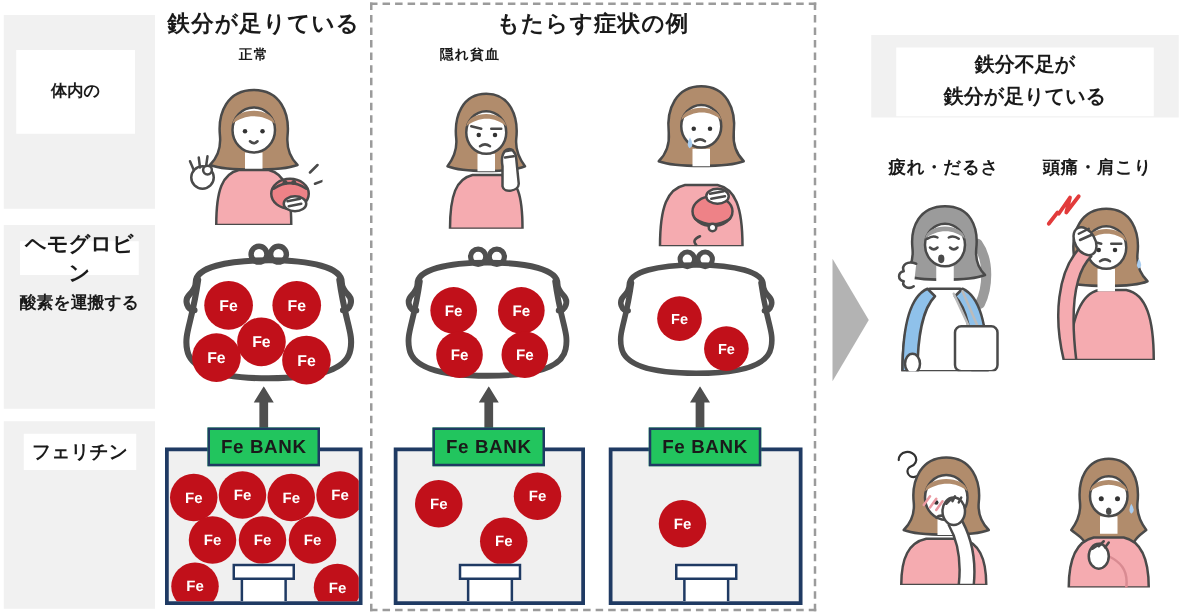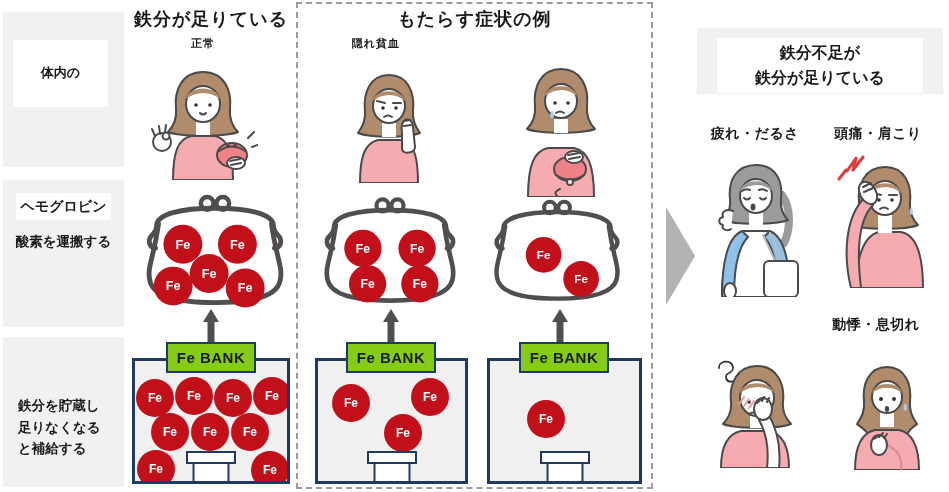--- a/index.html
+++ b/index.html
@@ -13,21 +13,21 @@
   .abs{position:absolute;box-sizing:border-box;}
   .grey-box{background:var(--panel-grey);}
   .center{display:flex;align-items:center;justify-content:center;text-align:center;}
   .col-center{display:flex;flex-direction:column;align-items:center;justify-content:center;text-align:center;}
   .hdr{font-weight:bold;font-size:18px;text-align:center;letter-spacing:1px;}
   .sub{font-weight:bold;font-size:11px;text-align:center;letter-spacing:1px;}
   .side-title{background:#fff;font-weight:bold;}
   .side-desc{font-weight:600;font-size:13.5px;}
   .photo{background:#fff;}
   .photo svg{width:100%;height:100%;display:block;}
-  .bank-label{background:#84cc16;border:2.5px solid var(--bank-navy);font-weight:bold;font-size:15px;
+  .bank-label{background:#22c55e;border:2.5px solid var(--bank-navy);font-weight:bold;font-size:15px;
               letter-spacing:.5px;z-index:3;}
   .bank-tank{background:var(--bank-fill);border:3px solid var(--bank-navy);overflow:hidden;z-index:1;}
   .fe-coin{position:absolute;width:38px;height:38px;border-radius:50%;background:var(--fe-red);
            color:#fff;font-weight:bold;font-size:12px;display:flex;align-items:center;justify-content:center;}
   .fe-coin-text{fill:#fff;font-weight:bold;font-size:13px;font-family:"Liberation Sans",sans-serif;}
   .pedestal-top{position:absolute;left:50%;transform:translateX(-50%);bottom:17px;width:50px;height:13px;
                 background:#fff;border:2.5px solid var(--bank-navy);box-sizing:border-box;z-index:2;}
   .pedestal-col{position:absolute;left:50%;transform:translateX(-50%);bottom:-3px;width:37px;height:22px;
                 background:#fff;border:2.5px solid var(--bank-navy);box-sizing:border-box;}
   .dashed-box{border:2px dashed var(--dash-grey);}
@@ -41,30 +41,26 @@
 
 <div class="stage">
 
   <div class="abs grey-box" style="left:3px;top:12px;width:121px;height:155px;">
     <div class="abs side-title col-center" style="left:10px;top:28px;width:95px;height:67px;font-size:13px;line-height:1.7;">
       <div>体内の</div>
     </div>
   </div>
 
   <div class="abs grey-box" style="left:3px;top:180px;width:121px;height:147px;">
-    <div class="abs side-title center" style="left:13px;top:13px;width:95px;height:27px;font-size:14px;">ヘモグロビン</div>
+    <div class="abs side-title center" style="left:13px;top:13px;width:95px;height:27px;font-size:17px;">ヘモグロビン</div>
     <div class="abs side-desc center" style="left:0;top:52px;width:121px;height:20px;">酸素を運搬する</div>
   </div>
 
   <div class="abs grey-box" style="left:3px;top:337px;width:121px;height:150px;">
-    <div class="abs side-desc" style="left:15px;top:58px;width:106px;line-height:1.6;">
-      <div>鉄分を貯蔵し</div>
-      <div>足りなくなる</div>
-      <div>と補給する</div>
-    </div>
+    <div class="abs side-title center" style="left:16px;top:10px;width:90px;height:29px;font-size:15px;">フェリチン</div>
   </div>
 
   <div class="abs hdr" style="left:130px;top:7px;width:162px;">鉄分が足りている</div>
   <div class="abs sub" style="left:143px;top:36px;width:120px;">正常</div>
 
   <div class="abs photo" style="left:148px;top:52px;width:110px;height:128px;">
     <svg viewBox="0 0 110 128">
       <g fill="none" stroke="#4a4a4a" stroke-width="2" stroke-linecap="round" stroke-linejoin="round">
         <path d="M55,20 C34,20 26,38 28,57 C29,69 24,76 20,80 C33,85 77,85 90,80 C86,76 81,69 82,57 C84,38 76,20 55,20 Z" fill="#b18c6c"></path>
         <rect x="48" y="70" width="14" height="14" fill="#ffffff" stroke="none"></rect>
@@ -273,21 +269,20 @@
         <circle cx="75" cy="57" r="1.8" fill="#333" stroke="none"></circle>
         <path d="M63,66 Q67,63 71,66"></path>
         <path d="M94,64 q-3,6 0,8 q4,-2 0,-8" fill="#a9cdf0" stroke="none"></path>
         <path d="M34,145 C26,112 28,74 48,54 L56,62 C40,78 40,112 44,145 Z" fill="#f5abb0"></path>
         <ellipse cx="51" cy="50" rx="8" ry="12" fill="#fff" transform="rotate(-30 51 50)"></ellipse>
         <path d="M46,44 l8,-4 M47,49 l9,-4"></path>
       </g>
     </svg>
   </div>
 
-  <div class="abs sym-label" style="left:816px;top:316px;width:120px;">動悸・息切れ</div>
 
   <div class="abs photo" style="left:705px;top:348px;width:98px;height:120px;">
     <svg viewBox="0 0 98 120">
       <g fill="none" stroke="#4a4a4a" stroke-width="2" stroke-linecap="round" stroke-linejoin="round">
         <path d="M14,20 a7,6 0 1 1 10,5 a5,4.5 0 1 0 7,4 a3.5,3 0 1 1 6,3" stroke="#333" stroke-width="1.8"></path>
         <path d="M52,18 C32,18 24,36 26,54 C27,65 22,72 18,76 C30,81 74,81 86,76 C82,72 77,65 78,54 C80,36 72,18 52,18 Z" fill="#b18c6c"></path>
         <rect x="45" y="66" width="14" height="14" fill="#fff" stroke="none"></rect>
         <ellipse cx="52" cy="50" rx="17" ry="18" fill="#fff"></ellipse>
         <path d="M35,45 C37,32 67,32 69,45 C60,37 46,37 35,45 Z" fill="#b18c6c" stroke="none"></path>
         <circle cx="44" cy="54" r="1.8" fill="#333" stroke="none"></circle>

